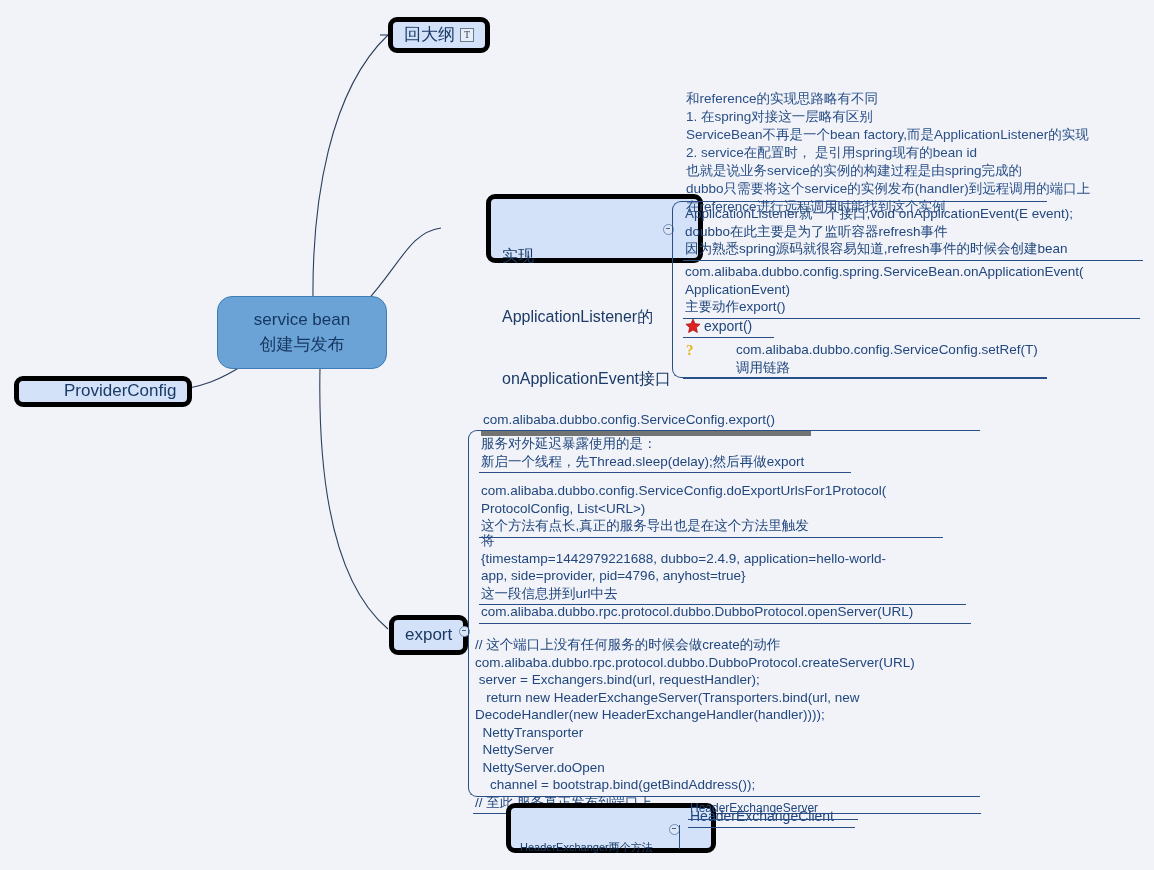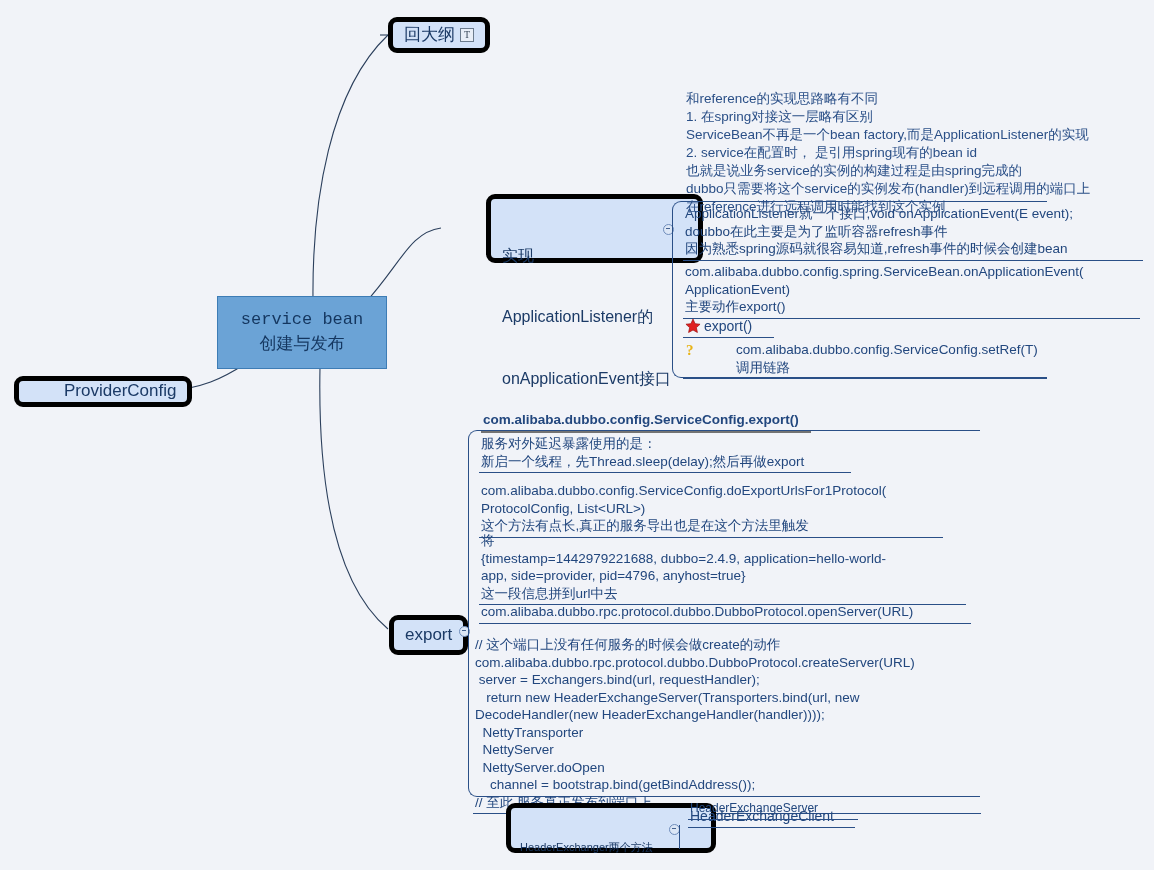--- a/index.html
+++ b/index.html
@@ -36,30 +36,29 @@
     border: 5px solid #000000;
     border-radius: 9px;
     background: #d3e2f8;
     color: #1b3a66;
     line-height: 1.28;
     white-space: pre;
   }
   .node.central {
     background: #6ba3d6;
     border: 1px solid #3d7cb5;
-    border-radius: 0;
+    border-radius: 15px;
     color: #14365f;
     text-align: center;
     font-size: 17px;
     line-height: 1.45;
     display: flex;
     flex-direction: column;
     align-items: center;
     justify-content: center;
-    font-family: Liberation Mono, monospace;
   }
   .node.pill {
     padding: 4px 11px 5px 11px;
     font-size: 17px;
   }
   .node.multi {
     padding: 6px 10px 7px 11px;
     font-size: 16px;
   }
 
@@ -211,21 +210,21 @@
   </div>
 
   <div class="uline row-icon" style="left:683px; top:340px; width:364px;">
     <svg class="icon-badge qm-icon" viewBox="0 0 14 18">
       <text x="1" y="14" font-family="Liberation Serif, serif" font-size="15" font-weight="bold" fill="#e8b318">?</text>
     </svg>
     <span style="white-space:pre;margin-left:33px;"><span>com.alibaba.dubbo.config.ServiceConfig.setRef(T)</span>
 <span>调用链路</span></span>
   </div>
 
-  <div class="uline noline" style="left:481px; top:410px; width:330px; border-bottom:2px solid #737373;font-weight:bold;"><span>com.alibaba.dubbo.config.ServiceConfig.export()</span></div>
+  <div class="uline noline" style="left:481px; top:410px; width:330px; border-bottom:5px solid #737373;"><span>com.alibaba.dubbo.config.ServiceConfig.export()</span></div>
 
   <div class="grp" style="left:468px; top:430px; width:512px; height:367px;"></div>
 
   <div class="uline" style="left:479px; top:434px; width:372px;"><span>服务对外延迟暴露使用的是：</span>
 <span>新启一个线程，先Thread.sleep(delay);然后再做export</span></div>
 
   <div class="uline" style="left:479px; top:464px; width:464px;margin-top:17px;"><span>com.alibaba.dubbo.config.ServiceConfig.doExportUrlsFor1Protocol(</span>
 <span>ProtocolConfig, List&lt;URL&gt;)</span>
 <span>这个方法有点长,真正的服务导出也是在这个方法里触发</span></div>
 

